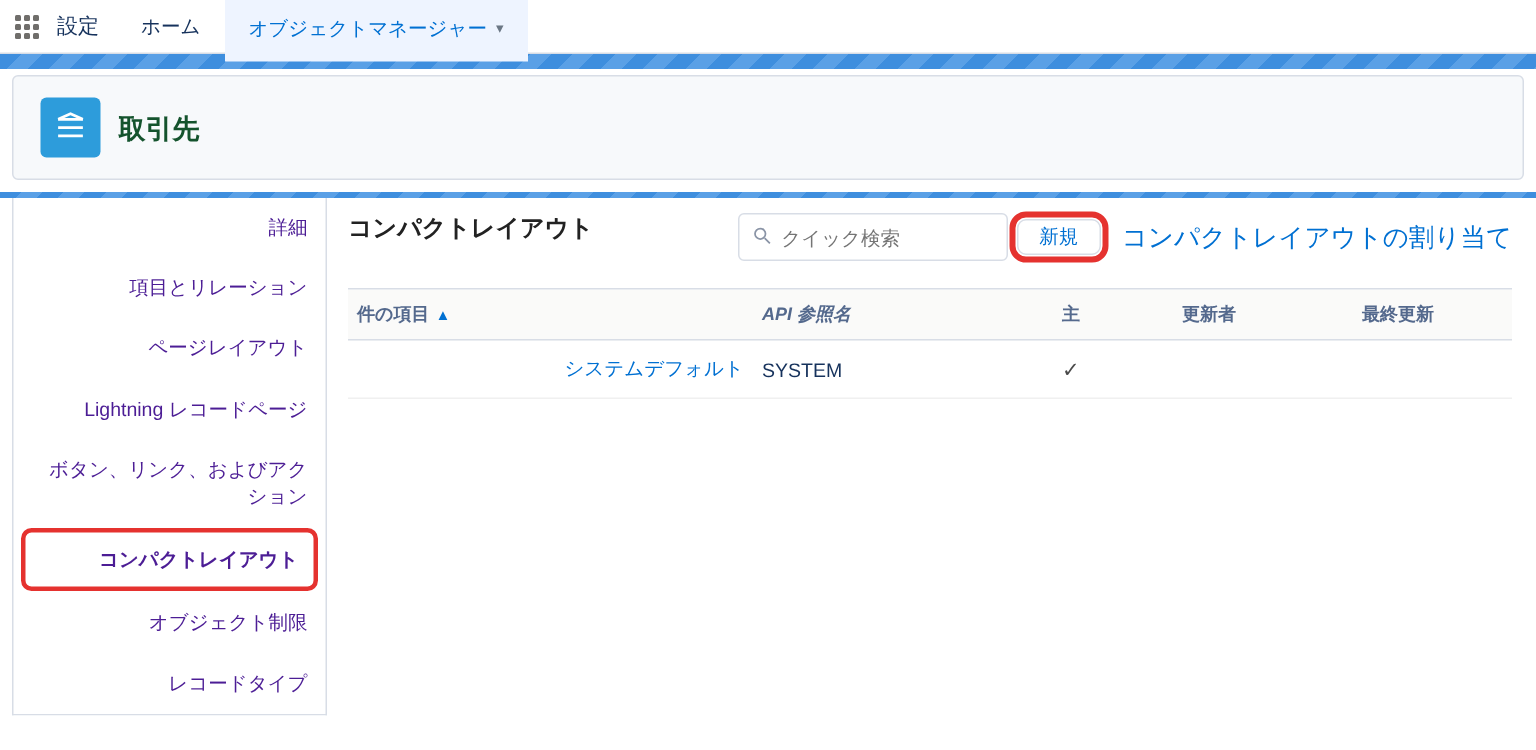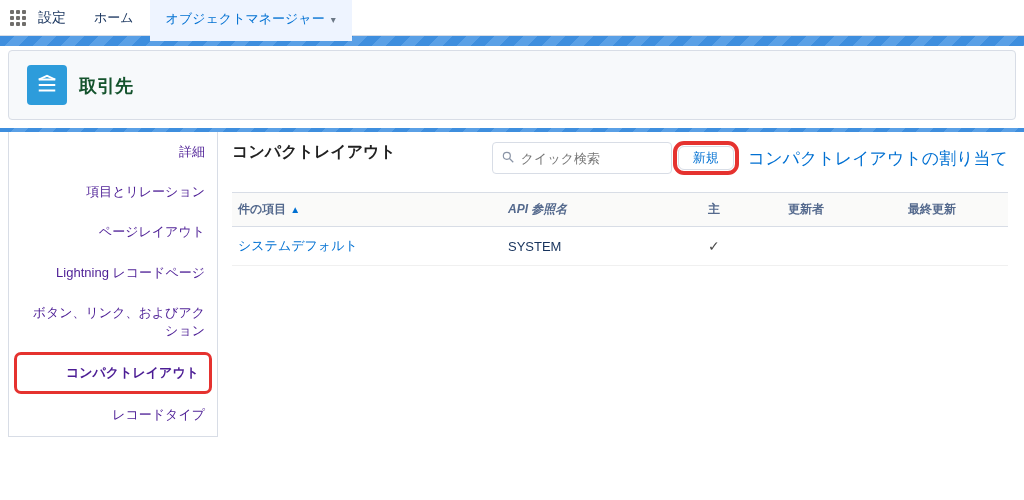--- a/index.html
+++ b/index.html
@@ -42,21 +42,21 @@
 .search-wrap .sicon { color: #8a94a6; margin-right: 6px; }
 .search-wrap input { border: none; outline: none; font-size: 13px; flex: 1; background: transparent; }
 .btn-new { border: 1px solid #d8dde6; border-radius: 4px; height: 24px; padding: 0 14px; margin-left: 6px; background: #fff; color: #0070d2; font-size: 13px; cursor: pointer; }
 .btn-new.highlight { outline: 4px solid #e5322f; outline-offset: 1px; border-radius: 6px; }
 .link-assign { color: #0070d2; font-size: 17px; margin-left: 14px; cursor: pointer; }
 
 .table { margin-top: 18px; width: 100%; border-collapse: collapse; }
 .table th { text-align: left; font-size: 12px; color: #54698d; font-weight: 700; padding: 8px 6px; border-top: 1px solid #d8dde6; border-bottom: 1px solid #d8dde6; background: #fafaf9; }
 .table th .sort { color: #0070d2; margin-left: 4px; font-size: 10px; }
 .table td { padding: 10px 6px; font-size: 13px; border-bottom: 1px solid #f0f0f0; }
-.table td.link { color: #0070d2; cursor: pointer; }
+.table td.link { color: #0070d2; cursor: pointer; text-align: right; }
 .check { color: #4a4a4a; font-size: 14px; }
 </style>
 </head>
 <body>
 
 <div class="topbar">
   <div class="app-launcher">
     <div class="dots">
         <span></span>
         <span></span>
@@ -95,20 +95,21 @@
 <div class="banner-strip2"></div>
 
 <div class="main">
   <div class="sidebar">
     <div class="sidebar-item">詳細</div>
     <div class="sidebar-item">項目とリレーション</div>
     <div class="sidebar-item">ページレイアウト</div>
     <div class="sidebar-item">Lightning レコードページ</div>
     <div class="sidebar-item">ボタン、リンク、およびアクション</div>
     <div class="sidebar-item active highlight">コンパクトレイアウト</div>
+    <div class="sidebar-item">オブジェクト制限</div>
     <div class="sidebar-item">レコードタイプ</div>
   </div>
 
   <div class="content">
     <div class="content-head">
       <div class="content-title">
         <h2>コンパクトレイアウト</h2>
       </div>
       <div class="header-actions">
         <div class="search-wrap">

